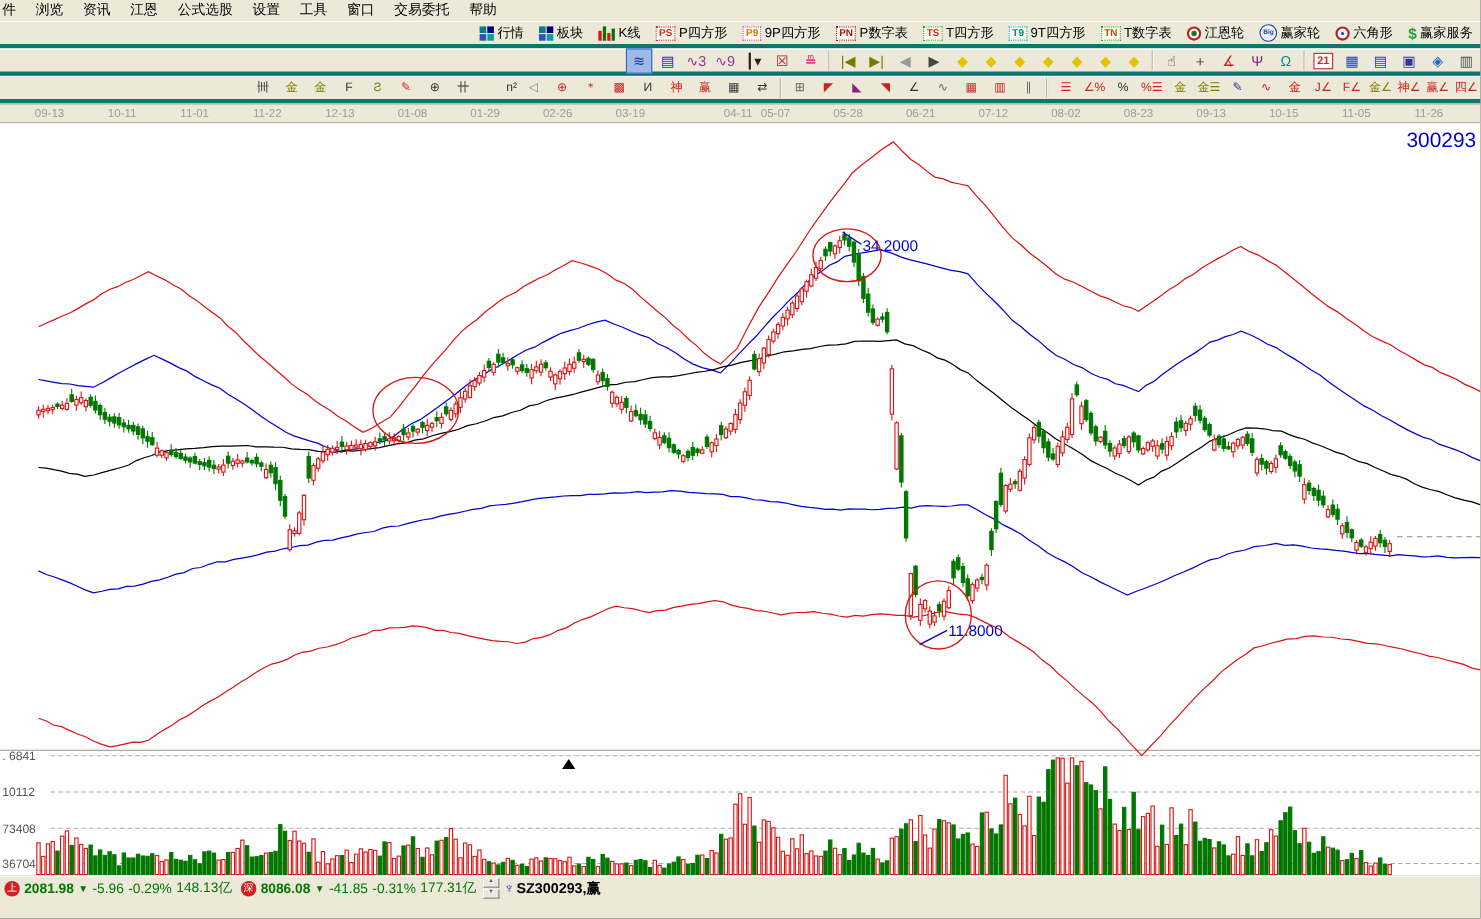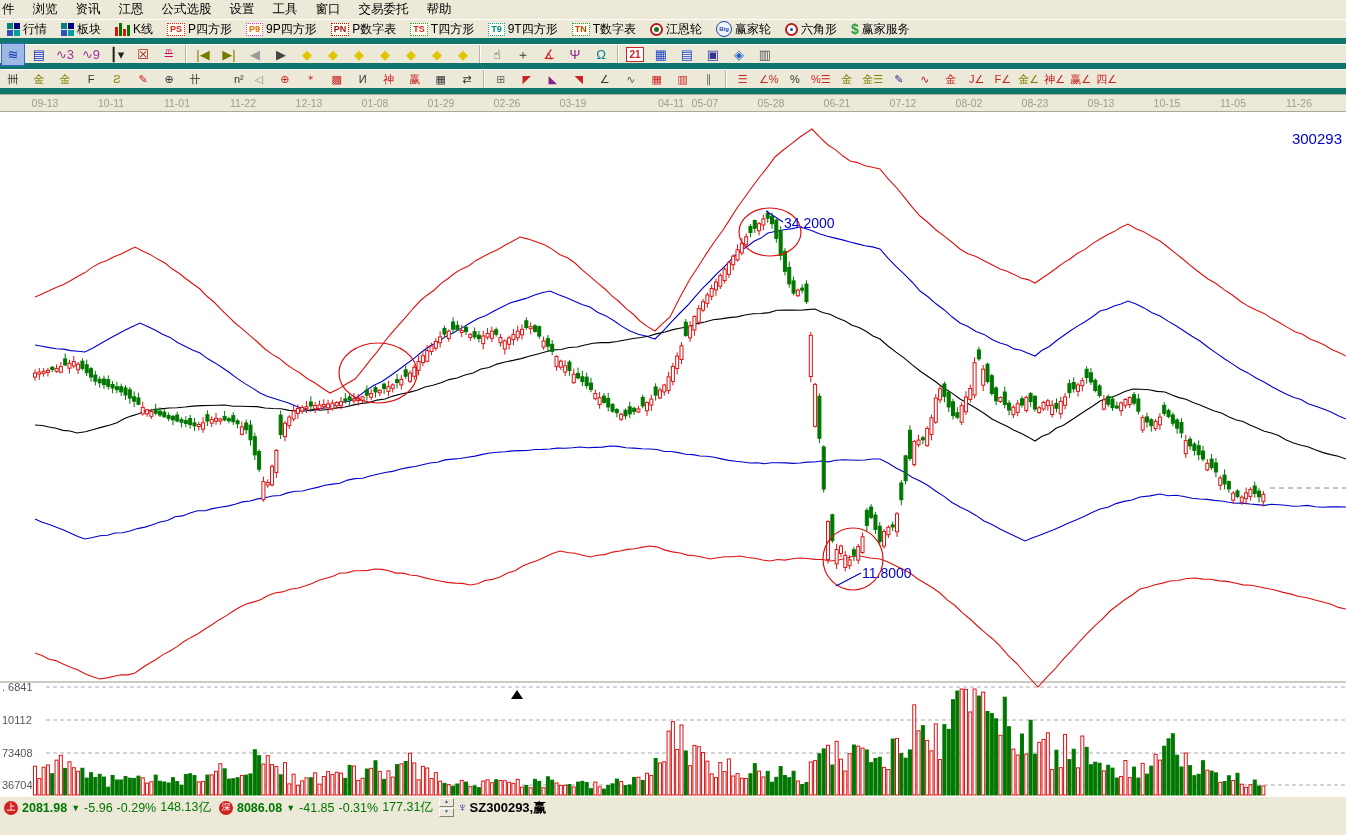--- a/index.html
+++ b/index.html
@@ -4,21 +4,21 @@
 <style>
   html,body{margin:0;padding:0;background:#777;}
   .screen{position:relative;width:1346px;height:835px;background:#ece9d8;overflow:hidden;
           font-family:"Liberation Sans","DejaVu Sans",sans-serif;-webkit-font-smoothing:none;}
   
   .menubar{position:absolute;left:0;top:0;width:100%;height:19px;display:flex;align-items:center;
            font-size:12.5px;color:#000;}
   .menu-item{padding:1px 9px;cursor:default;white-space:nowrap;}
   .menu-item:first-child{padding-left:2px;}
   .tbar{position:absolute;left:0;width:100%;display:flex;align-items:center;
-        border-top:1px solid #fff;border-bottom:6px solid #0f766e;box-sizing:border-box;}
+        border-top:1px solid #fff;border-bottom:4px solid #0f766e;box-sizing:border-box;justify-content:flex-end;}
   .tbar2{top:19px;height:25px;font-size:12px;}
   .tbar3{top:44px;height:25px;}
   .tbar4{top:69px;height:25px;}
   .mk-item{display:flex;align-items:center;gap:3px;padding:0 7px;white-space:nowrap;color:#000;}
   .badge{display:inline-block;font-size:9px;font-weight:bold;line-height:11px;padding:0 2px;
          border:1px dotted;background:#fffef2;}
   .grid-ic{width:13px;height:13px;display:grid;grid-template-columns:6px 6px;grid-template-rows:6px 6px;gap:1px;}
   .grid-ic span{display:block;}
   .cndl-ic{display:flex;align-items:flex-end;gap:1px;height:14px;}
   .cndl-ic i{display:block;width:3px;}
@@ -36,21 +36,21 @@
   .ic-box{border:1px solid #cc2222;font-size:10px;font-weight:bold;padding:0 2px;line-height:13px;background:#fff;}
   .tsep{width:1px;height:18px;background:#b8b4a2;border-right:1px solid #fff;margin:0 3px;}
   .datesrow{position:absolute;left:0;top:94px;width:100%;height:17px;border-top:1px solid #aca899;
             background:#ece9d8;font-size:10.5px;}
   .date-lab{position:absolute;top:2px;transform:translateX(-50%);white-space:nowrap;}
   
   .chart{position:absolute;left:0;top:111px;width:1346px;height:685px;background:#fff;
          border-top:1px solid #aca899;box-sizing:border-box;}
   .ind-row{position:absolute;left:35px;top:2px;display:flex;gap:20px;align-items:baseline;font-size:12.5px;}
   .ind-name{font-size:13.5px;font-weight:bold;color:#000;}
-  .code-lab{position:absolute;right:4px;top:18px;color:#0000cc;font-size:15px;}
+  .code-lab{position:absolute;right:4px;top:6px;color:#0000cc;font-size:19px;}
   
   .statusbar{position:absolute;left:0;top:796px;width:100%;height:21px;border-top:1px solid #fff;
              display:flex;align-items:center;font-size:12.5px;background:#ece9d8;}
   .idx{display:flex;align-items:center;gap:4px;color:#007700;padding:0 4px;white-space:nowrap;}
   .idx .num{font-weight:bold;}
   .cbadge{width:14px;height:14px;border-radius:50%;background:#d02020;color:#fff;font-size:9px;
           display:flex;align-items:center;justify-content:center;flex:0 0 auto;}
   .ticker{flex:1 1 auto;height:17px;margin:0 2px;border:1px solid;border-color:#9a9684 #fff #fff #9a9684;
           background:#f7f4ea;color:#dd1111;font-size:13px;font-weight:bold;overflow:hidden;
           display:flex;align-items:center;padding:0 4px;white-space:nowrap;}

